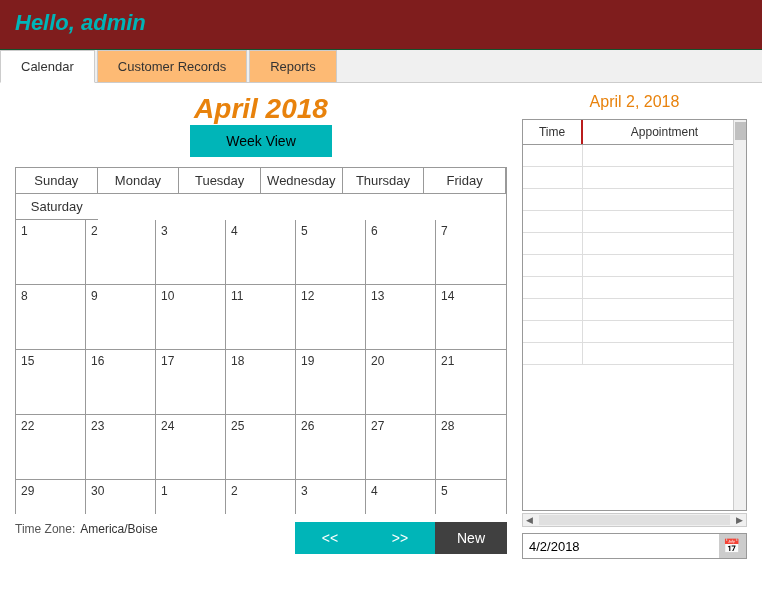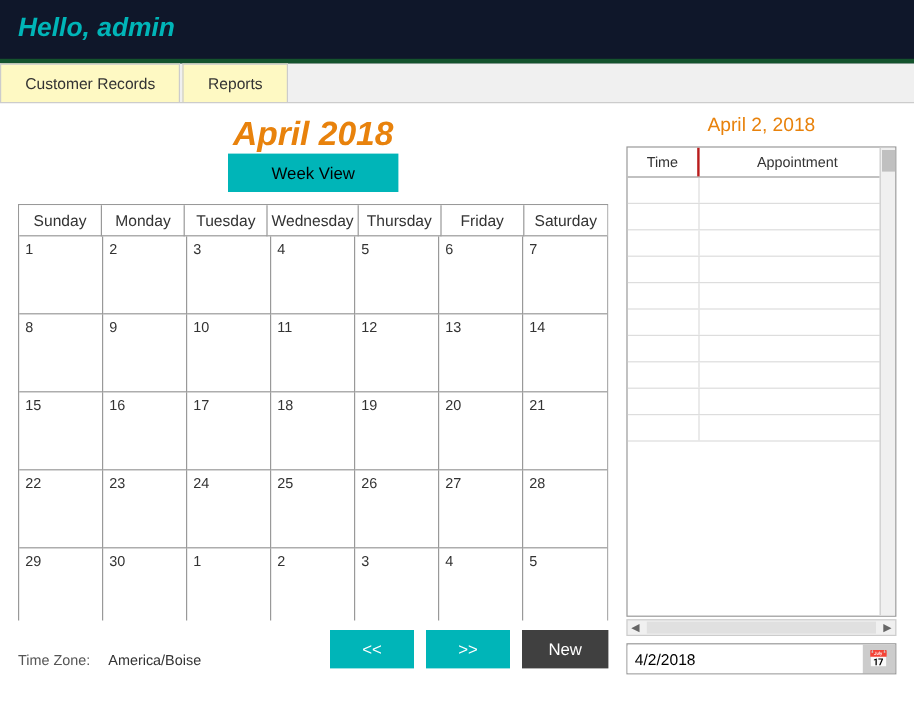--- a/index.html
+++ b/index.html
@@ -1,29 +1,29 @@
 <!DOCTYPE html>
 <html><head>
   <meta charset="utf-8">
   <style>
     * { box-sizing: border-box; margin: 0; padding: 0; }
     body { font-family: Arial, sans-serif; font-size: 13px; background: #fff; color: #333; width: 762px; height: 601px; overflow: hidden; }
 
     
-    .header { background: #0f172a; padding: 10px 15px 5px 15px; border-bottom: 4px solid #14532d; }
+    .header { background: #7f1d1d; padding: 10px 15px 5px 15px; border-bottom: 1px solid #14532d; }
     .greeting { color: #00b5b8; font-style: italic; font-size: 22px; font-weight: bold; margin-bottom: 8px; }
 
     
     .tabs { display: flex; border-bottom: none; }
     .tab {
       padding: 8px 20px;
       cursor: pointer;
       border: 1px solid #ccc;
       border-bottom: none;
-      background: #fef9c3;
+      background: #fdba74;
       color: #333;
       font-size: 13px;
       margin-right: 2px;
     }
     .tab.active {
       background: #fff;
       border-bottom: 1px solid #fff;
       margin-bottom: -1px;
       z-index: 1;
     }
@@ -42,21 +42,21 @@
       background: #00b5b8;
       color: #000000;
       border: none;
       padding: 8px 36px;
       cursor: pointer;
       font-size: 14px;
     }
 
     
     .calendar-grid { border: 1px solid #999; flex: 1; }
-    .cal-header-row { display: grid; grid-template-columns: repeat(7, 1fr); background: #fff; }
+    .cal-header-row { display: grid; grid-template-columns: repeat(6, 1fr); background: #fff; }
     .cal-day-header {
       text-align: center;
       padding: 5px 3px;
       border-right: 1px solid #999;
       border-bottom: 1px solid #999;
       font-size: 13px;
       font-weight: normal;
     }
     .cal-day-header:last-child { border-right: none; }
 
@@ -65,21 +65,21 @@
       border-right: 1px solid #999;
       border-bottom: 1px solid #999;
       padding: 4px 5px;
       min-height: 65px;
       vertical-align: top;
       font-size: 12px;
     }
     .cal-cell:nth-child(7n) { border-right: none; }
 
     
-    .bottom-bar { display: flex; align-items: flex-end; padding: 8px 0 5px 0; gap: 10px; }
+    .bottom-bar { display: flex; align-items: flex-start; padding: 8px 0 5px 0; gap: 0; }
     .timezone-label { font-size: 12px; color: #555; margin-right: 5px; }
     .timezone-value { font-size: 12px; color: #333; }
     .nav-btn {
       background: #00b5b8;
       color: #fff;
       border: none;
       padding: 8px 20px;
       cursor: pointer;
       font-size: 14px;
       min-width: 70px;
@@ -121,20 +121,21 @@
   </style>
 </head>
 <body>
 
 <div class="header">
   <div class="greeting">Hello, admin</div>
 </div>
 
 <div class="tabs-container">
   <div class="tabs">
+    <div class="tab active">Calendar</div>
     <div class="tab">Customer Records</div>
     <div class="tab">Reports</div>
   </div>
 </div>
 
 <div class="main">
 
   <div class="calendar-section">
 
     <div class="calendar-header">

